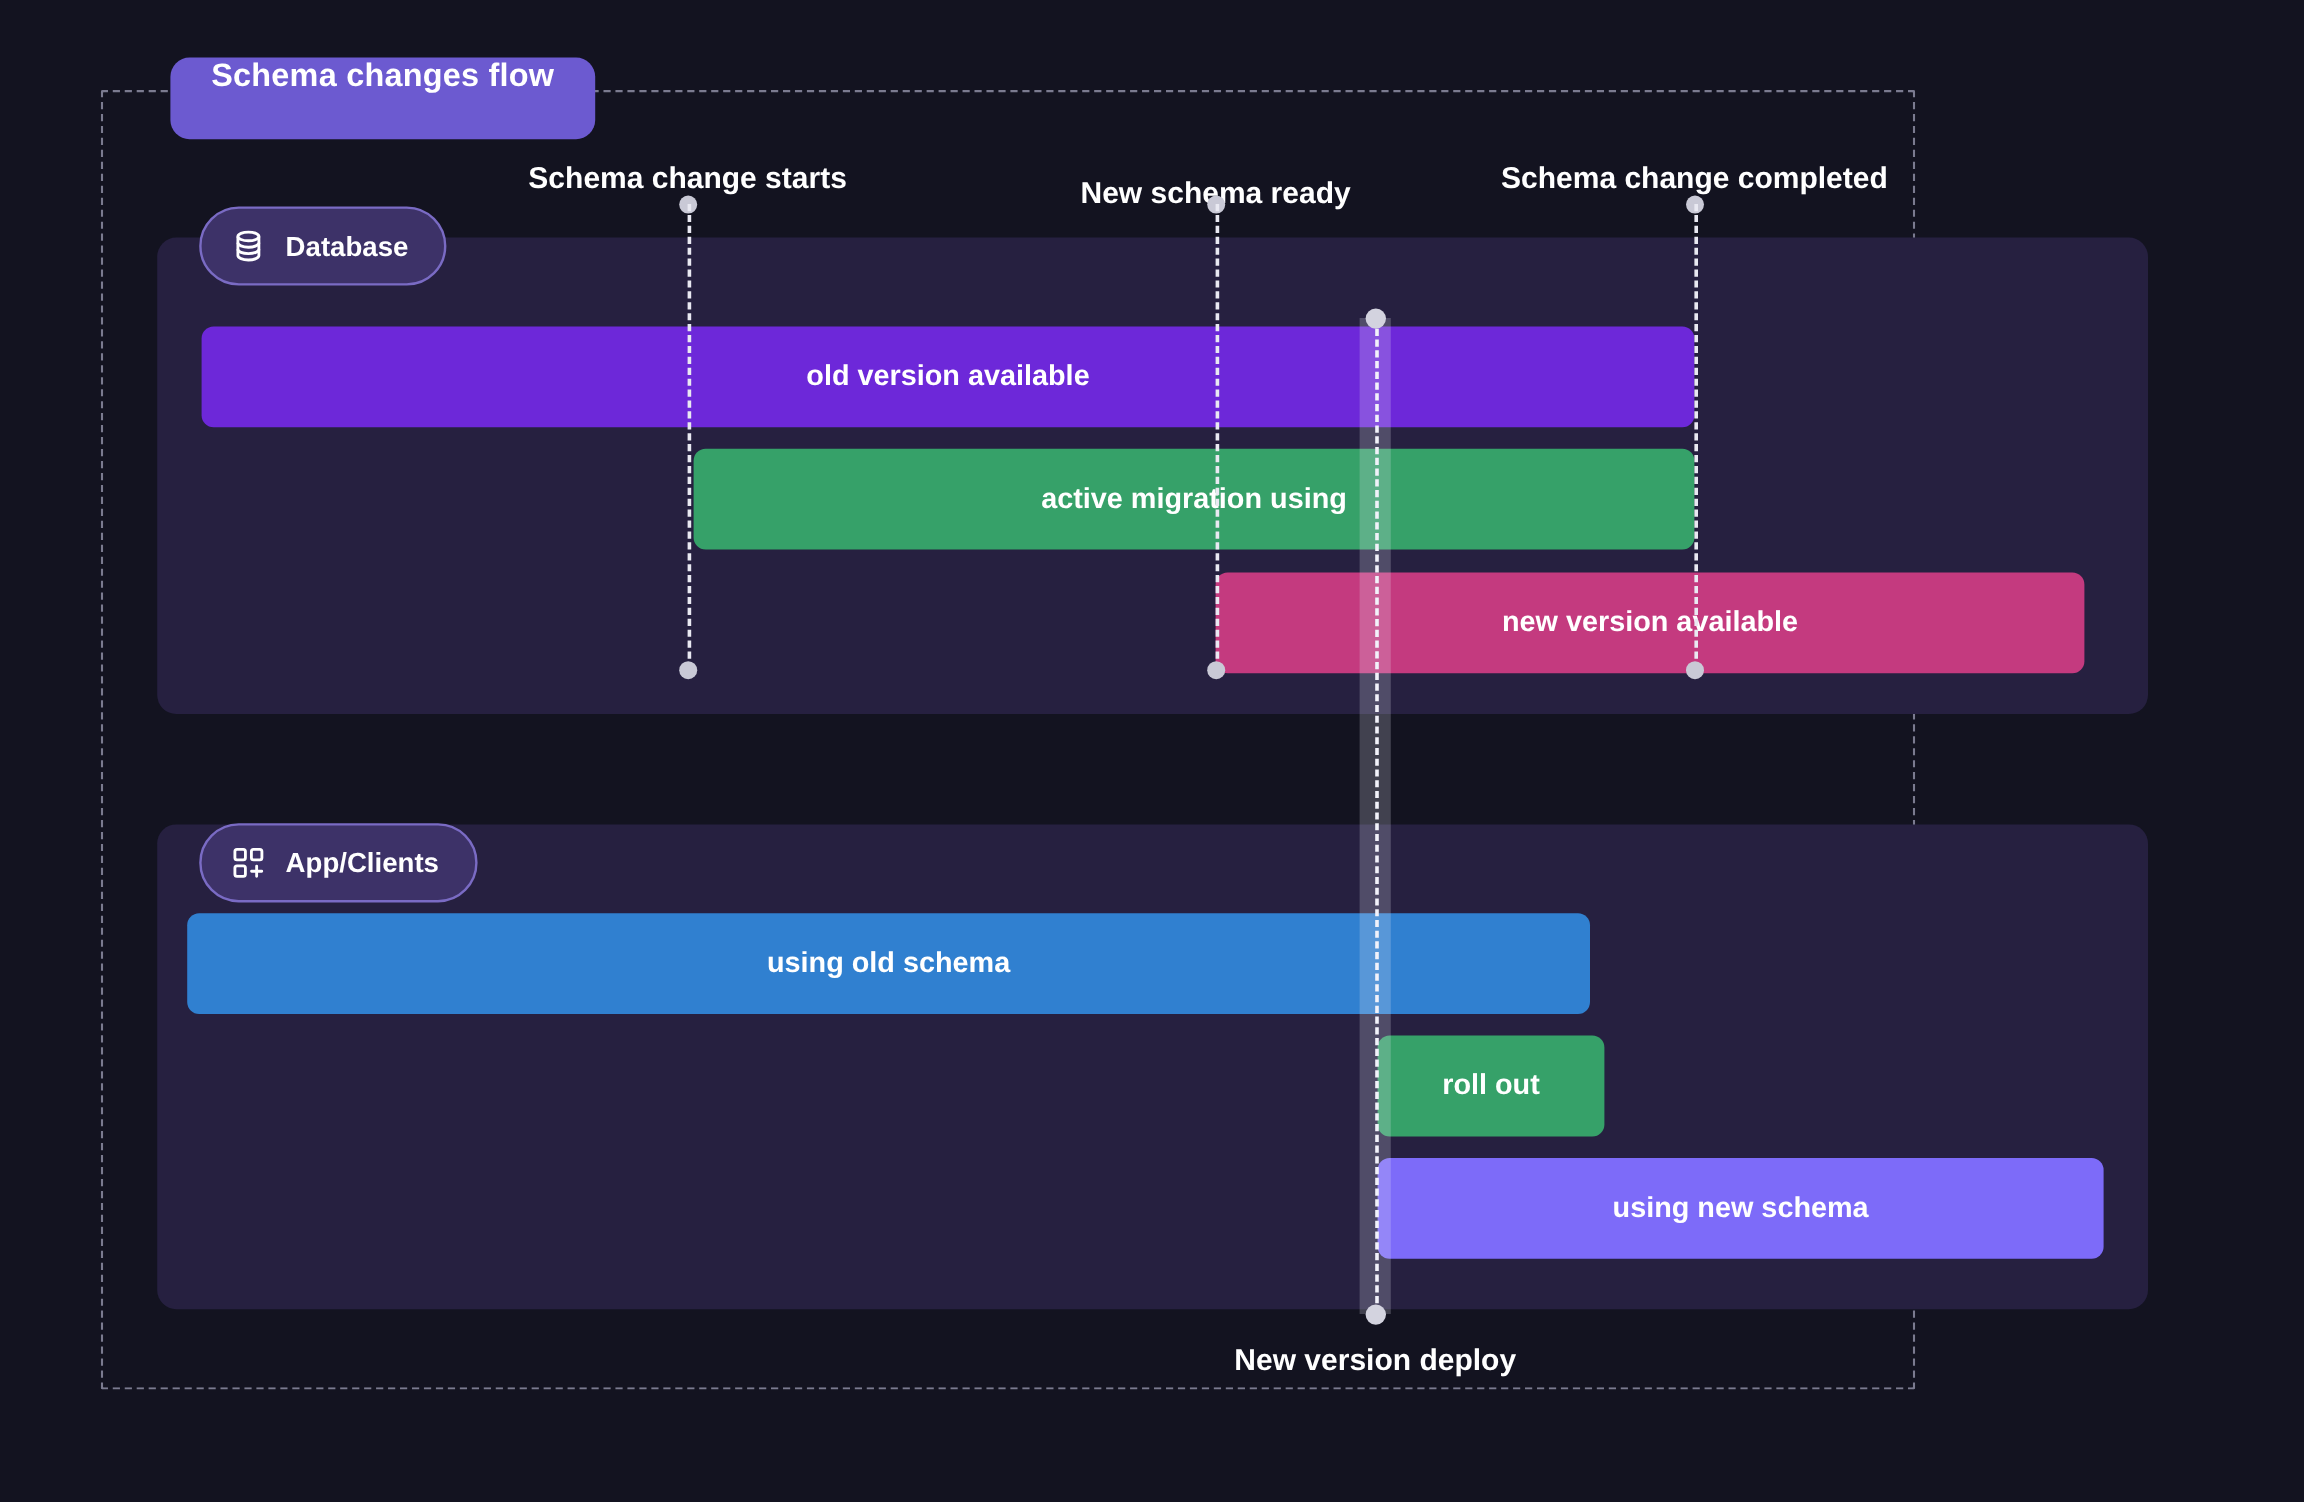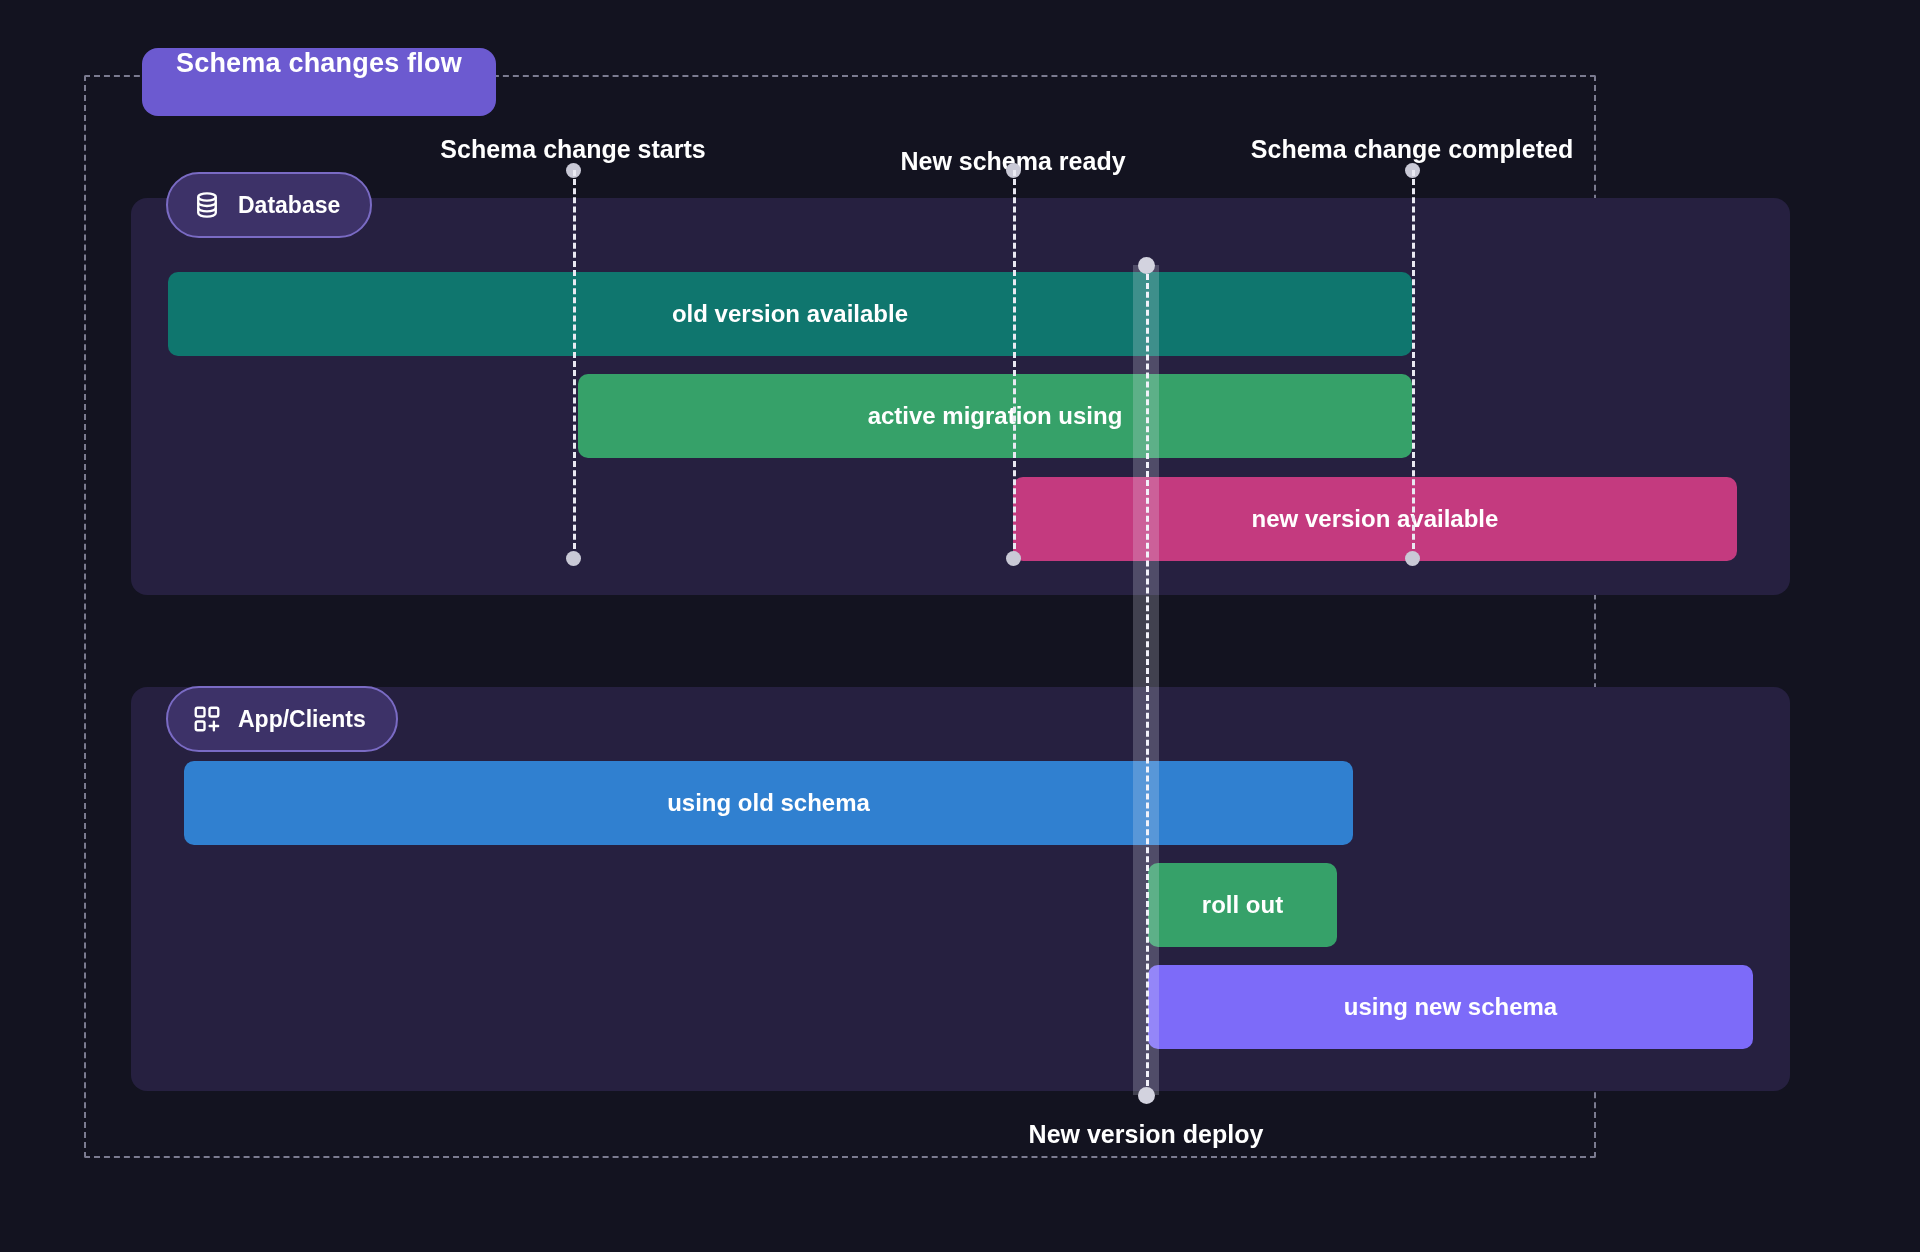--- a/index.html
+++ b/index.html
@@ -189,33 +189,33 @@
   </div>
 
   <div id="deploy-marker" style="left:1146px; top:265px;">
     <div class="dband" style="height:830px;"></div>
     <div class="dline" style="height:830px;"></div>
     <div class="ddot" style="top:-8px;"></div>
     <div class="ddot" style="top:822px;"></div>
     <div class="dlabel" style="top:855px;">New version deploy</div>
   </div>
 
-  <div class="bar low" style="left:168px; top:272px; width:1244px; height:84px; background:#0f766e;">
+  <div class="bar low" style="left:168px; top:272px; width:1244px; height:84px; background:#6d28d9;">
     <span>old version available</span>
   </div>
 
   <div class="bar low" style="left:578px; top:374px; width:834px; height:84px; background:#36a169;">
     <span>active migration using</span>
   </div>
 
   <div class="bar low" style="left:1013px; top:477px; width:724px; height:84px; background:#c43a7f;">
     <span>new version available</span>
   </div>
 
-  <div class="bar low" style="left:184px; top:761px; width:1169px; height:84px; background:#3080d0;">
+  <div class="bar low" style="left:156px; top:761px; width:1169px; height:84px; background:#3080d0;">
     <span>using old schema</span>
   </div>
 
   <div class="bar low" style="left:1148px; top:863px; width:189px; height:84px; background:#36a169;">
     <span>roll out</span>
   </div>
 
   <div class="bar low" style="left:1148px; top:965px; width:605px; height:84px; background:#7d6bf9;">
     <span>using new schema</span>
   </div>

